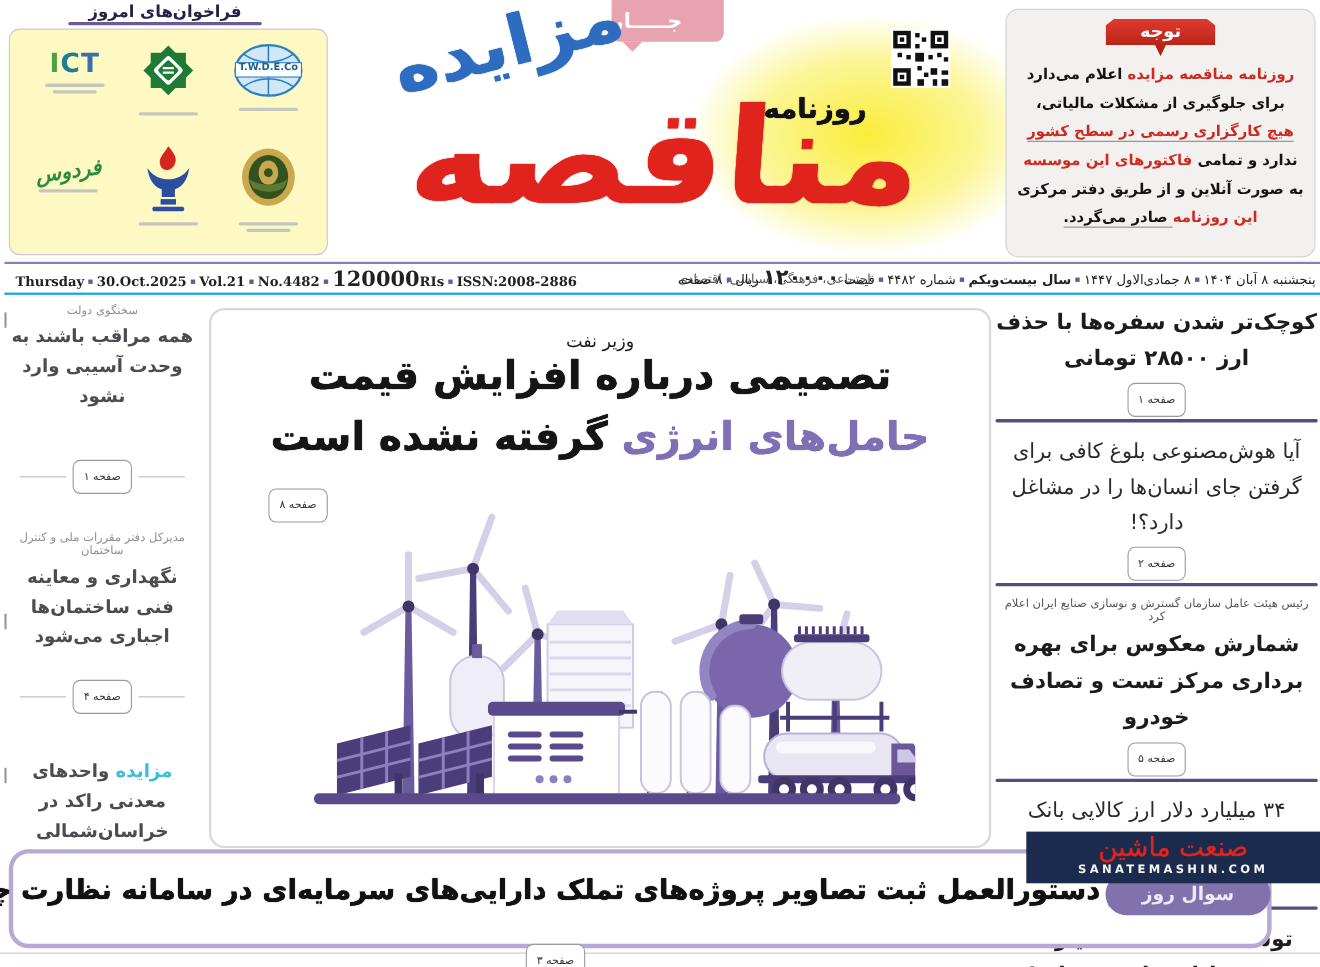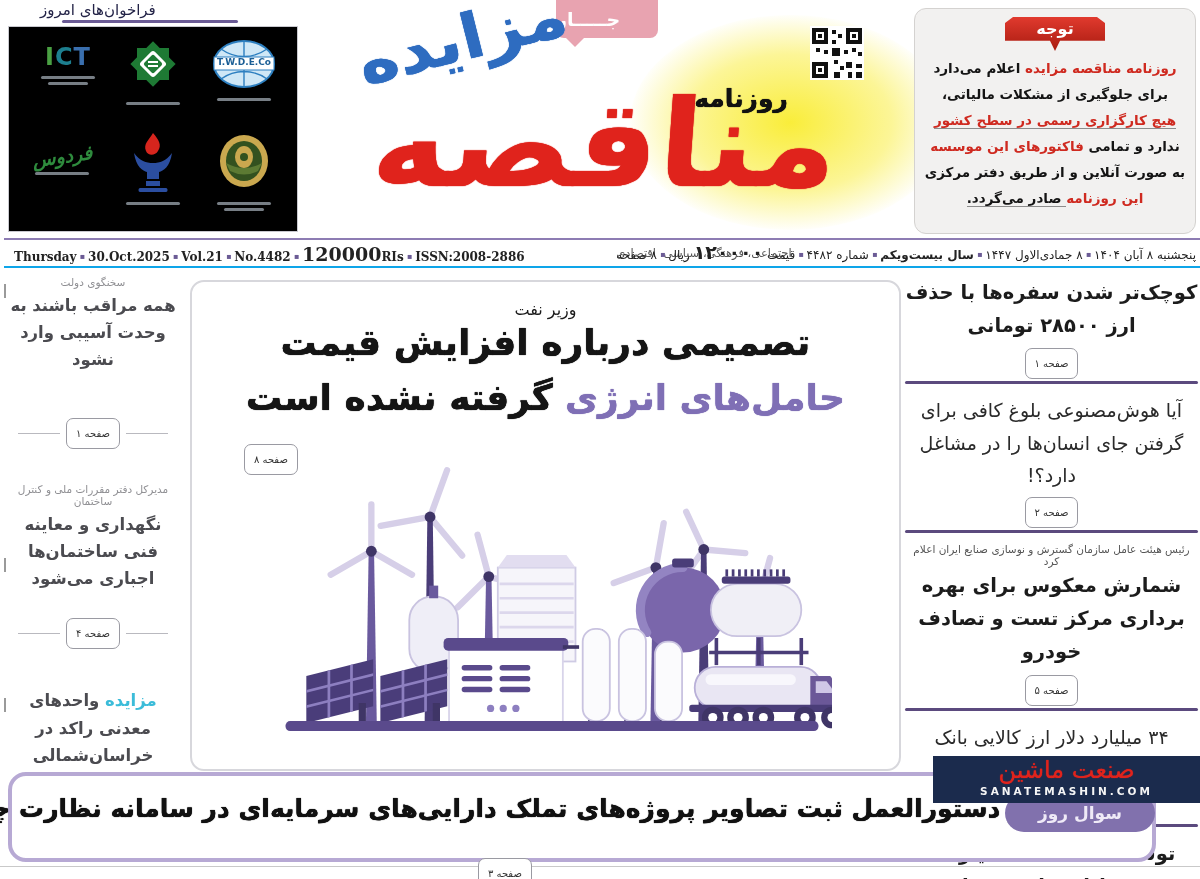--- a/index.html
+++ b/index.html
@@ -3,23 +3,23 @@
 <meta charset="utf-8">
 <style>
   html,body{margin:0;padding:0;background:#e8e8e8}
   .page{position:relative;width:1200px;height:879px;margin:0 auto;background:#ffffff;
         font-family:"DejaVu Sans",sans-serif;overflow:hidden}
   .abs{position:absolute}
   .rtl{direction:rtl}
   .heavy{text-shadow:0 0 1px currentColor,0 0 .6px currentColor}
 
   
-  .callouts-title{left:40px;top:1px;width:220px;text-align:left;font-size:15px;font-weight:normal;color:#232347}
+  .callouts-title{left:40px;top:1px;width:220px;text-align:center;font-size:15px;font-weight:bold;color:#232347}
   .callouts-underline{left:62px;top:20px;width:176px;height:3px;background:#6b5b95;border-radius:2px}
-  .callouts-box{left:8px;top:26px;width:288px;height:204px;border:1px solid #c9c9cf;border-radius:0;background:#000000}
+  .callouts-box{left:8px;top:26px;width:288px;height:204px;border:1px solid #c9c9cf;border-radius:10px;background:#fef9c3}
   .logo-cell{position:absolute;width:90px;text-align:center}
   .logo-caption{display:block;margin:5px auto 0;width:54px;height:3px;background:#a9b4bd;border-radius:2px;opacity:.7}
   .logo-caption.w2{width:40px;margin-top:3px}
   .ict-text{font-weight:bold;font-size:24px;letter-spacing:1px}
   .ict-i{color:#4aa043}.ict-c{color:#1d7f8f}.ict-t{color:#3a6fae}
   .ferdows{color:#2e8b3d;font-size:19px;font-weight:bold;font-style:italic;display:inline-block;transform:rotate(-8deg)}
 
   
   .glow{left:630px;top:15px;width:320px;height:215px;border-radius:50%;
         background:radial-gradient(ellipse at center,rgba(249,236,48,.95) 0%,rgba(249,236,48,.5) 45%,rgba(249,236,48,0) 72%)}

